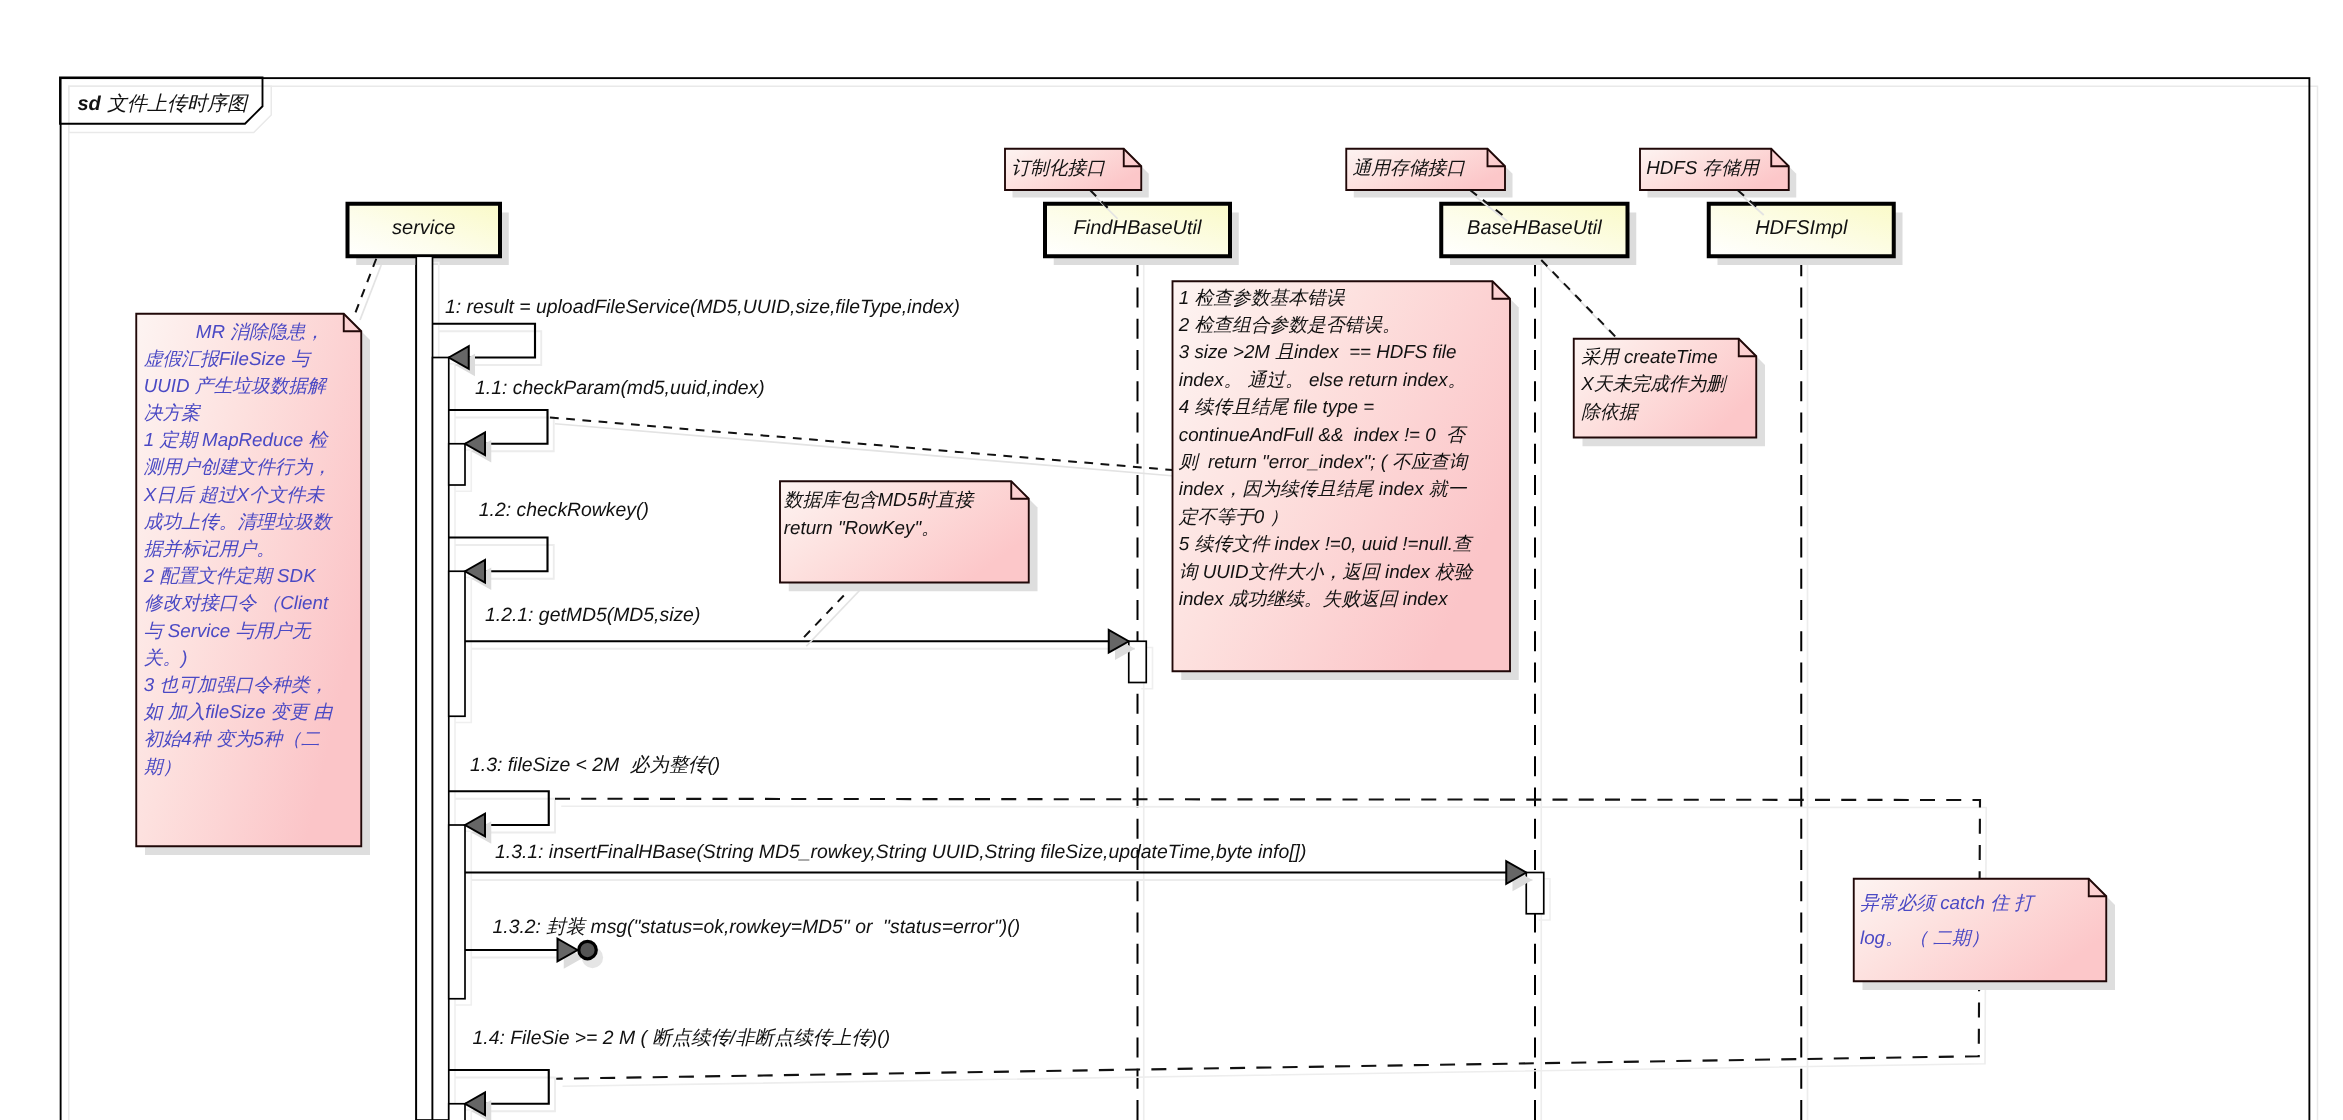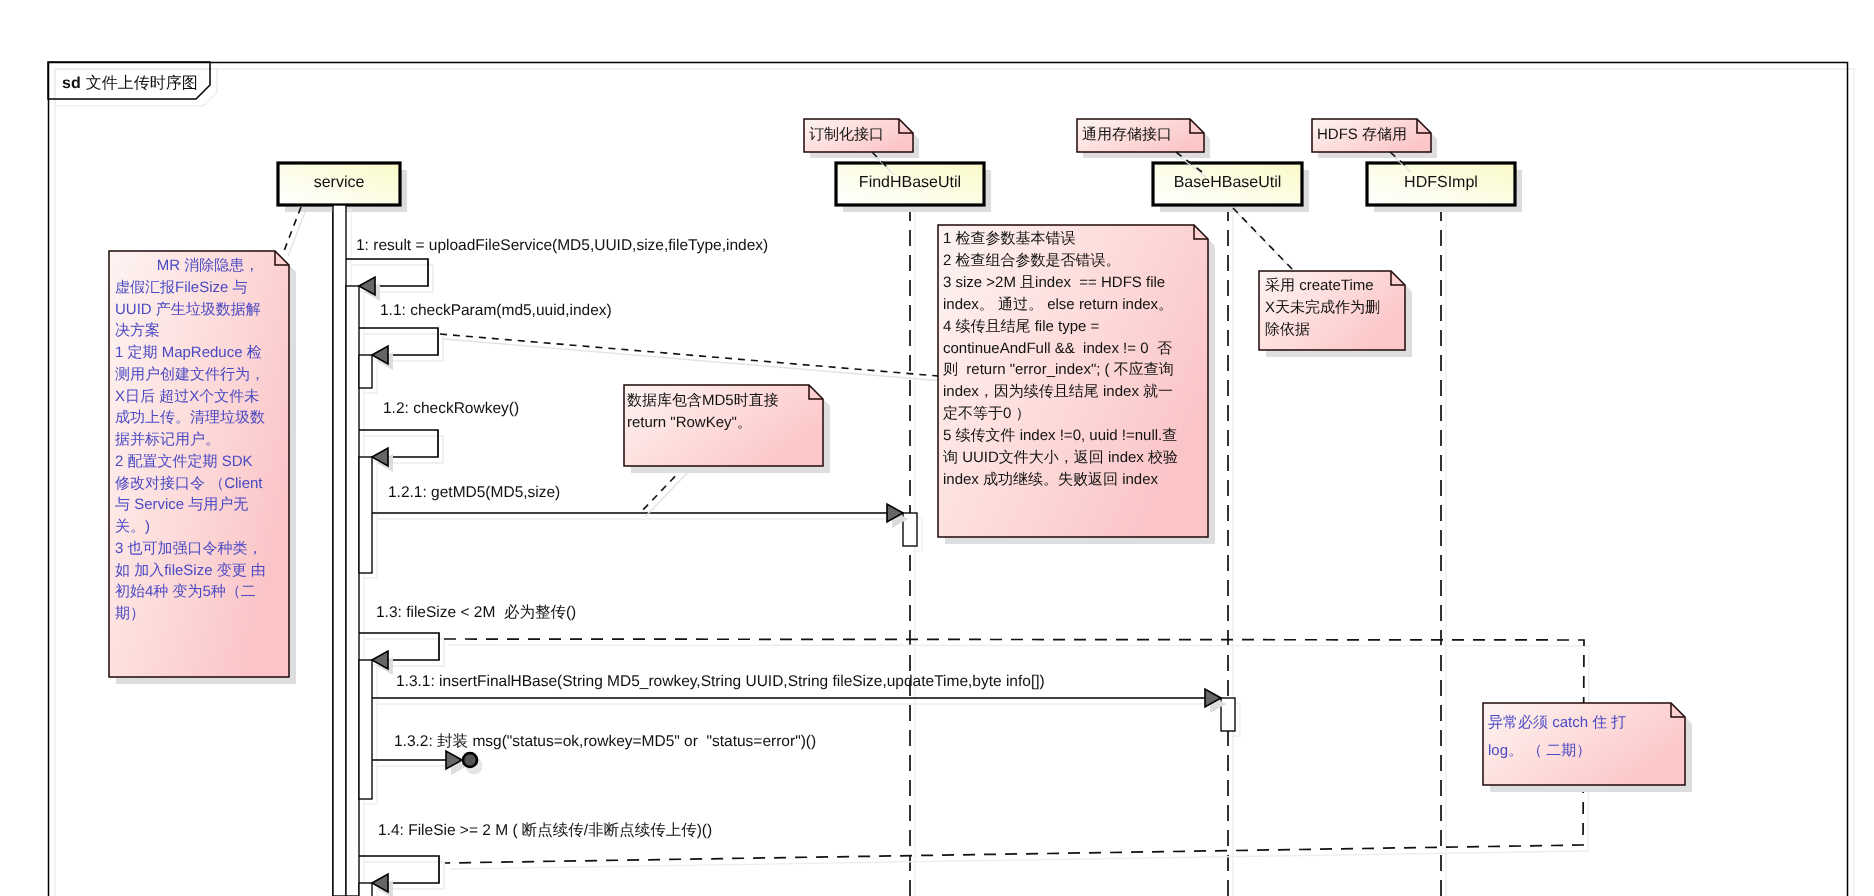--- a/index.html
+++ b/index.html
@@ -1,20 +1,20 @@
 <!DOCTYPE html>
 <html><head>
 <meta charset="utf-8">
 <title>文件上传时序图</title>
 <style>
 html,body{margin:0;padding:0;background:#ffffff;}
 body{width:1874px;height:896px;overflow:hidden;
   font-family:"Liberation Sans","DejaVu Sans",sans-serif;}
 #stage{position:relative;width:1874px;height:896px;background:#fff;
-  -webkit-font-smoothing:antialiased;text-rendering:geometricPrecision;}
+  -webkit-font-smoothing:antialiased;text-rendering:geometricPrecision;font-style:italic;}
 svg#diagram{position:absolute;left:0;top:0;display:block;}
 .msg{font-family:"Liberation Sans","DejaVu Sans",sans-serif;font-size:15.5px;fill:#111;}
 .llname{font-family:"Liberation Sans","DejaVu Sans",sans-serif;font-size:16px;fill:#111;}
 .notetxt{font-family:"Liberation Sans","DejaVu Sans",sans-serif;font-size:15px;fill:#111;}
 .notetxt.blue{fill:#4a49c4;}
 .frametag{font-family:"Liberation Sans","DejaVu Sans",sans-serif;font-size:16px;fill:#111;}
 </style>
 </head>
 <body>
 

